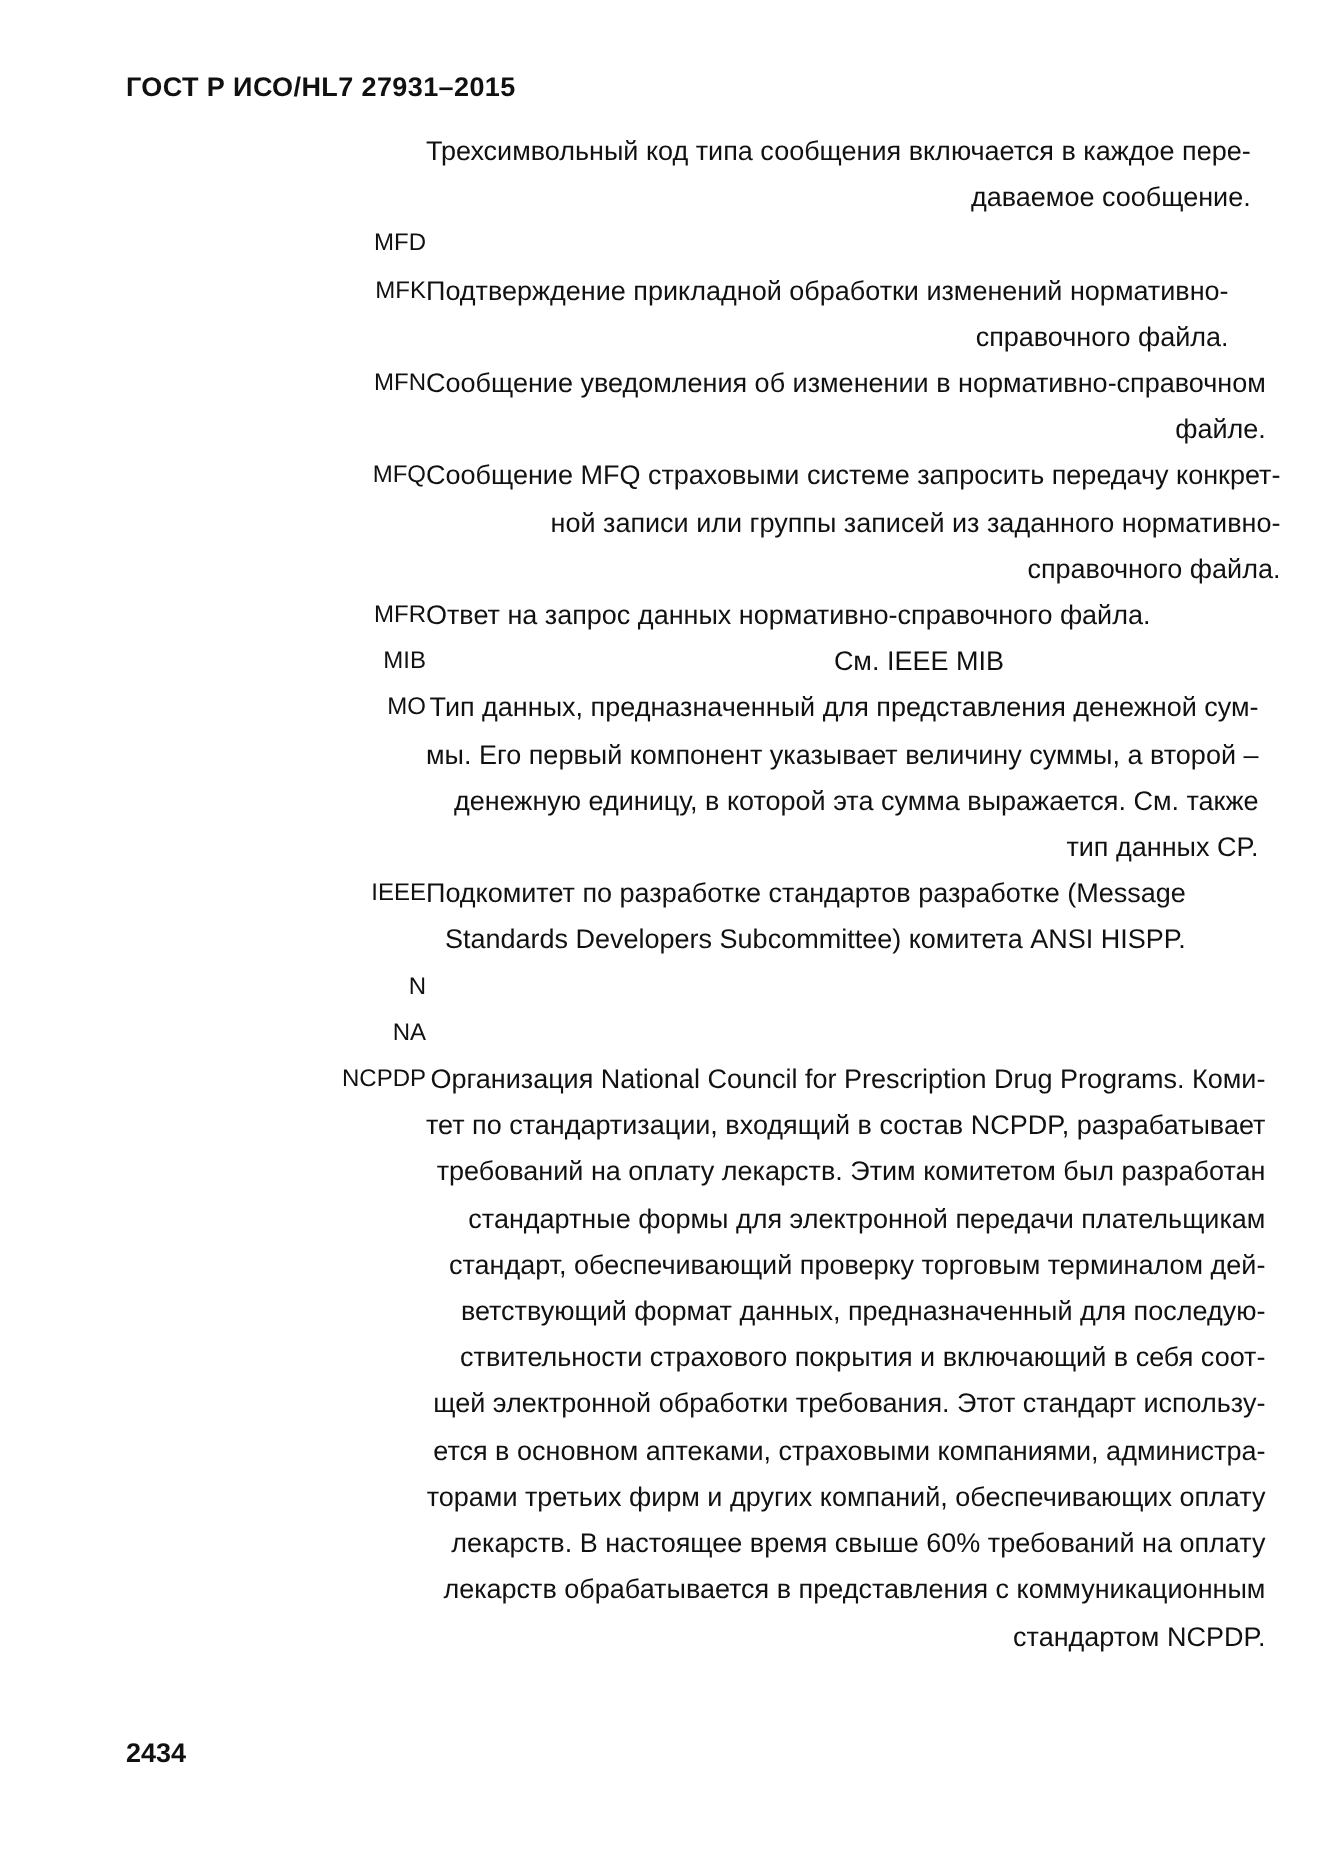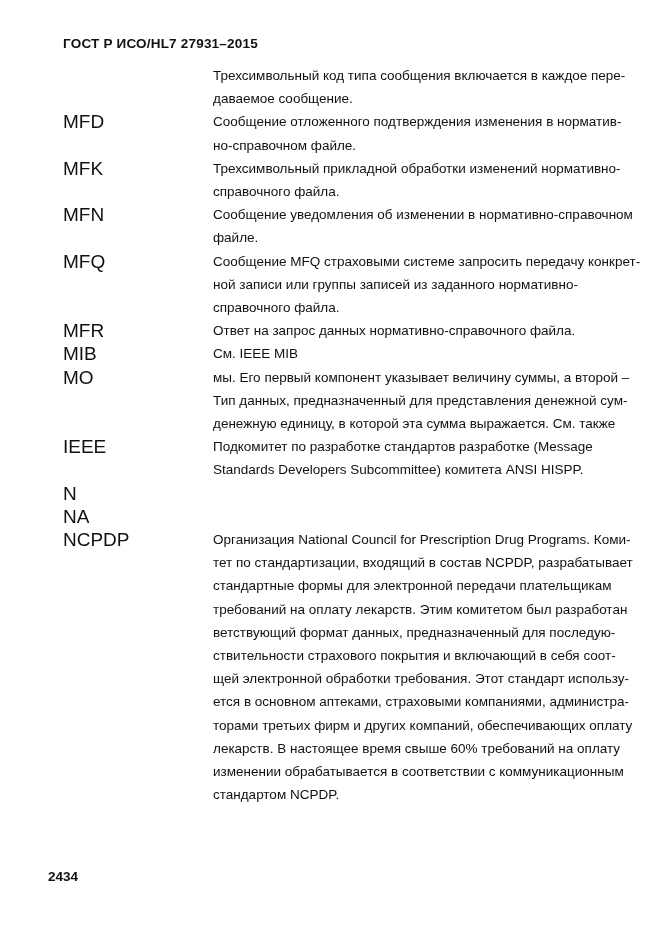--- a/index.html
+++ b/index.html
@@ -29,39 +29,40 @@
     margin-bottom: 10px;
     letter-spacing: 0.2px;
     white-space: nowrap;
   }
   .glossary {
     width: 100%;
   }
   .entry {
     display: flex;
     align-items: flex-start;
+    text-align: right;
   }
   .term {
     flex: 0 0 150px;
     width: 150px;
-    font-size: 19px;
+    font-size: 12px;
     line-height: 23.2px;
     white-space: nowrap;
   }
   .definition {
     flex: 1 1 auto;
     font-size: 13.5px;
     line-height: 23.2px;
   }
   .definition .line {
     white-space: nowrap;
   }
   .page-number {
     position: absolute;
-    left: 48px;
+    left: 63px;
     top: 869px;
     font-size: 13.5px;
     font-weight: bold;
   }
 </style>
 </head>
 <body>
 
 <div class="page">
   <div class="doc-header">ГОСТ Р ИСО/HL7 27931–2015</div>
@@ -69,29 +70,25 @@
   <div class="glossary" id="glossary">
       <div class="entry">
         <div class="term"></div>
         <div class="definition">
           <div class="line">Трехсимвольный код типа сообщения включается в каждое пере-</div>
           <div class="line">даваемое сообщение.</div>
         </div>
       </div>
       <div class="entry">
         <div class="term">MFD</div>
-        <div class="definition">
-          <div class="line">Сообщение отложенного подтверждения изменения в норматив-</div>
-          <div class="line">но-справочном файле.</div>
-        </div>
       </div>
       <div class="entry">
         <div class="term">MFK</div>
         <div class="definition">
-          <div class="line">Трехсимвольный прикладной обработки изменений нормативно-</div>
+          <div class="line">Подтверждение прикладной обработки изменений нормативно-</div>
           <div class="line">справочного файла.</div>
         </div>
       </div>
       <div class="entry">
         <div class="term">MFN</div>
         <div class="definition">
           <div class="line">Сообщение уведомления об изменении в нормативно-справочном</div>
           <div class="line">файле.</div>
         </div>
       </div>
@@ -111,23 +108,24 @@
       </div>
       <div class="entry">
         <div class="term">MIB</div>
         <div class="definition">
           <div class="line">См. IEEE MIB</div>
         </div>
       </div>
       <div class="entry">
         <div class="term">MO</div>
         <div class="definition">
+          <div class="line">Тип данных, предназначенный для представления денежной сум-</div>
           <div class="line">мы. Его первый компонент указывает величину суммы, а второй –</div>
-          <div class="line">Тип данных, предназначенный для представления денежной сум-</div>
           <div class="line">денежную единицу, в которой эта сумма выражается. См. также</div>
+          <div class="line">тип данных CP.</div>
         </div>
       </div>
       <div class="entry">
         <div class="term">IEEE</div>
         <div class="definition">
           <div class="line">Подкомитет по разработке стандартов разработке (Message</div>
           <div class="line">Standards Developers Subcommittee) комитета ANSI HISPP.</div>
         </div>
       </div>
       <div class="entry">
@@ -135,28 +133,29 @@
         <div class="definition"></div>
       </div>
       <div class="entry">
         <div class="term">NA</div>
       </div>
       <div class="entry">
         <div class="term">NCPDP</div>
         <div class="definition">
           <div class="line">Организация National Council for Prescription Drug Programs. Коми-</div>
           <div class="line">тет по стандартизации, входящий в состав NCPDP, разрабатывает</div>
+          <div class="line">требований на оплату лекарств. Этим комитетом был разработан</div>
           <div class="line">стандартные формы для электронной передачи плательщикам</div>
-          <div class="line">требований на оплату лекарств. Этим комитетом был разработан</div>
+          <div class="line">стандарт, обеспечивающий проверку торговым терминалом дей-</div>
           <div class="line">ветствующий формат данных, предназначенный для последую-</div>
           <div class="line">ствительности страхового покрытия и включающий в себя соот-</div>
           <div class="line">щей электронной обработки требования. Этот стандарт использу-</div>
           <div class="line">ется в основном аптеками, страховыми компаниями, администра-</div>
           <div class="line">торами третьих фирм и других компаний, обеспечивающих оплату</div>
           <div class="line">лекарств. В настоящее время свыше 60% требований на оплату</div>
-          <div class="line">изменении обрабатывается в соответствии с коммуникационным</div>
+          <div class="line">лекарств обрабатывается в представления с коммуникационным</div>
           <div class="line">стандартом NCPDP.</div>
         </div>
       </div>
     </div>
 
   <div class="page-number">2434</div>
 </div>
 
 </body></html>

